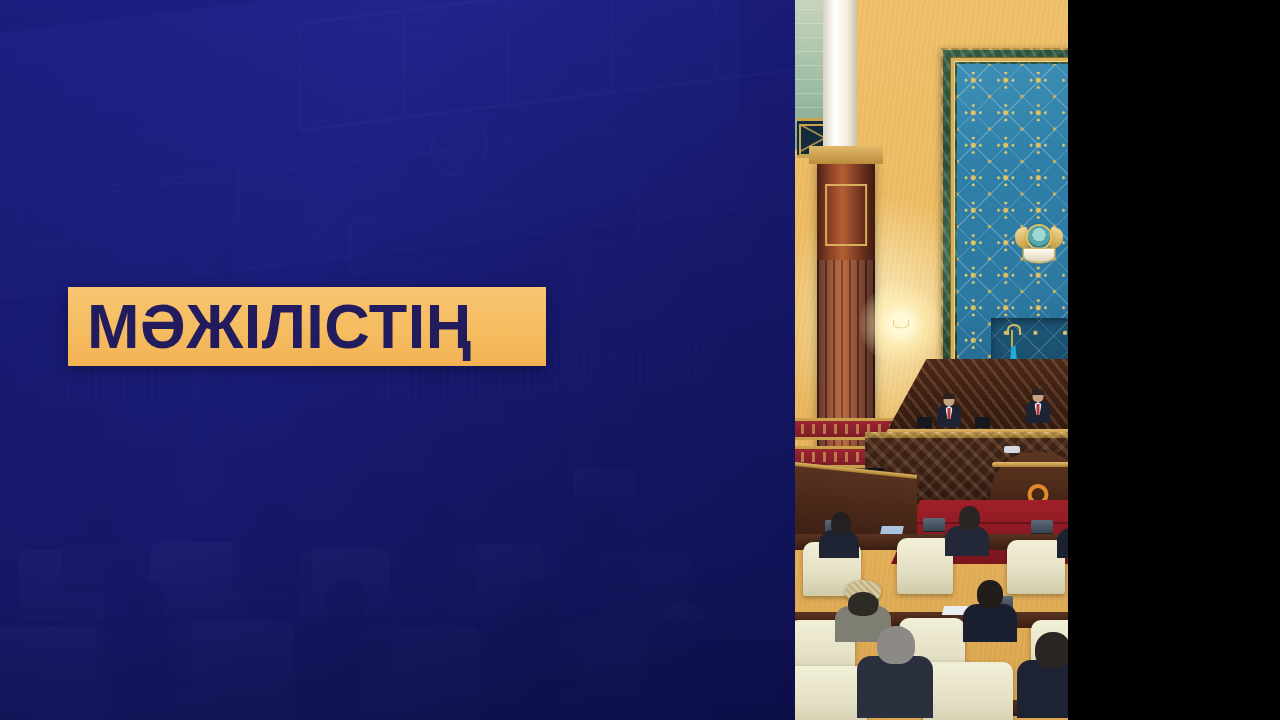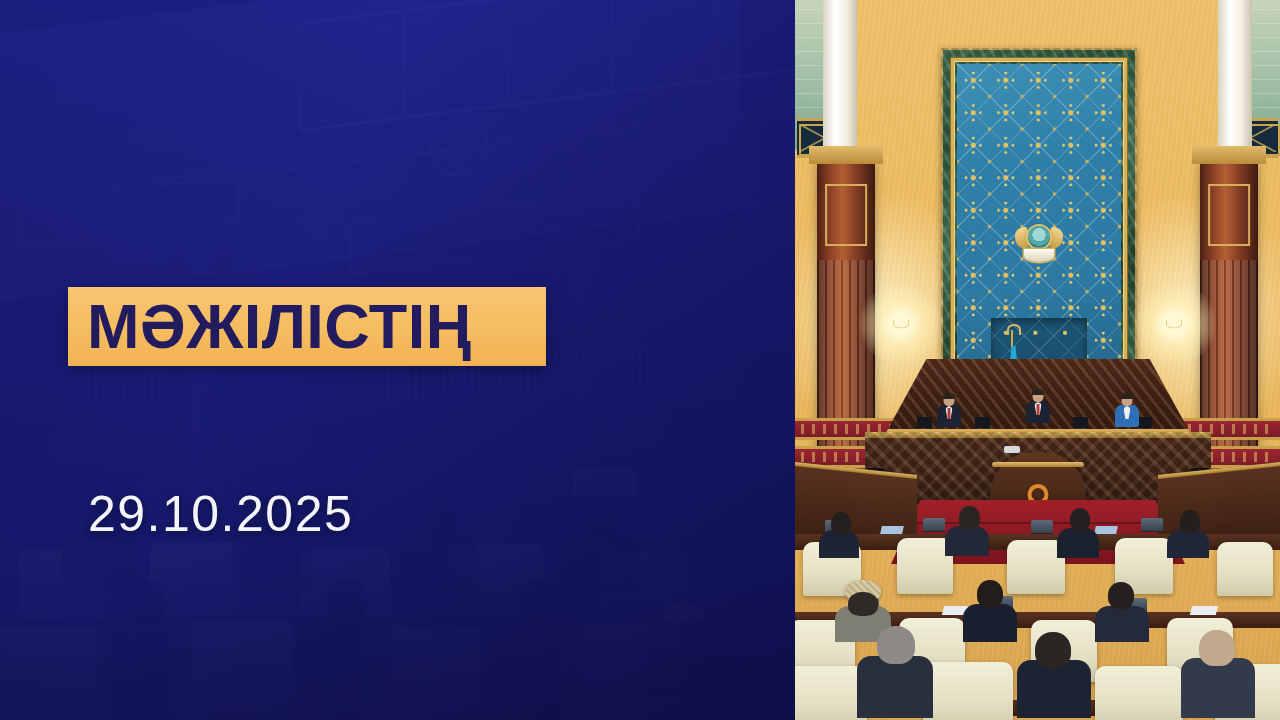--- a/index.html
+++ b/index.html
@@ -2,21 +2,21 @@
 <html lang="kk"><head>
 <meta charset="utf-8">
 <title>Mazhilis Plenary Session Title Card</title>
 <style>
   * { margin:0; padding:0; box-sizing:border-box; }
   html,body { width:1280px; height:720px; overflow:hidden; background:#000; }
   body { font-family:"Liberation Sans", sans-serif; }
 
   #card {
     position:relative;
-    width:1280px; height:720px;
+    width:1068px; height:720px;
     overflow:hidden;
   }
 
   
   .photo {
     position:absolute; top:0; left:795px;
     width:485px; height:720px;
     overflow:hidden;
     background:#E8B75A;
   }
@@ -730,15 +730,14 @@
 
     <div class="wash"></div>
     <div class="wash2"></div>
   </div>
 
   <div class="banner" id="banner-primary">
     <span class="txt">МӘЖІЛІСТІҢ</span>
   </div>
 
 
-  <div id="date-line">29.10.2025</div>
 
 </div>
 
 </body></html>

